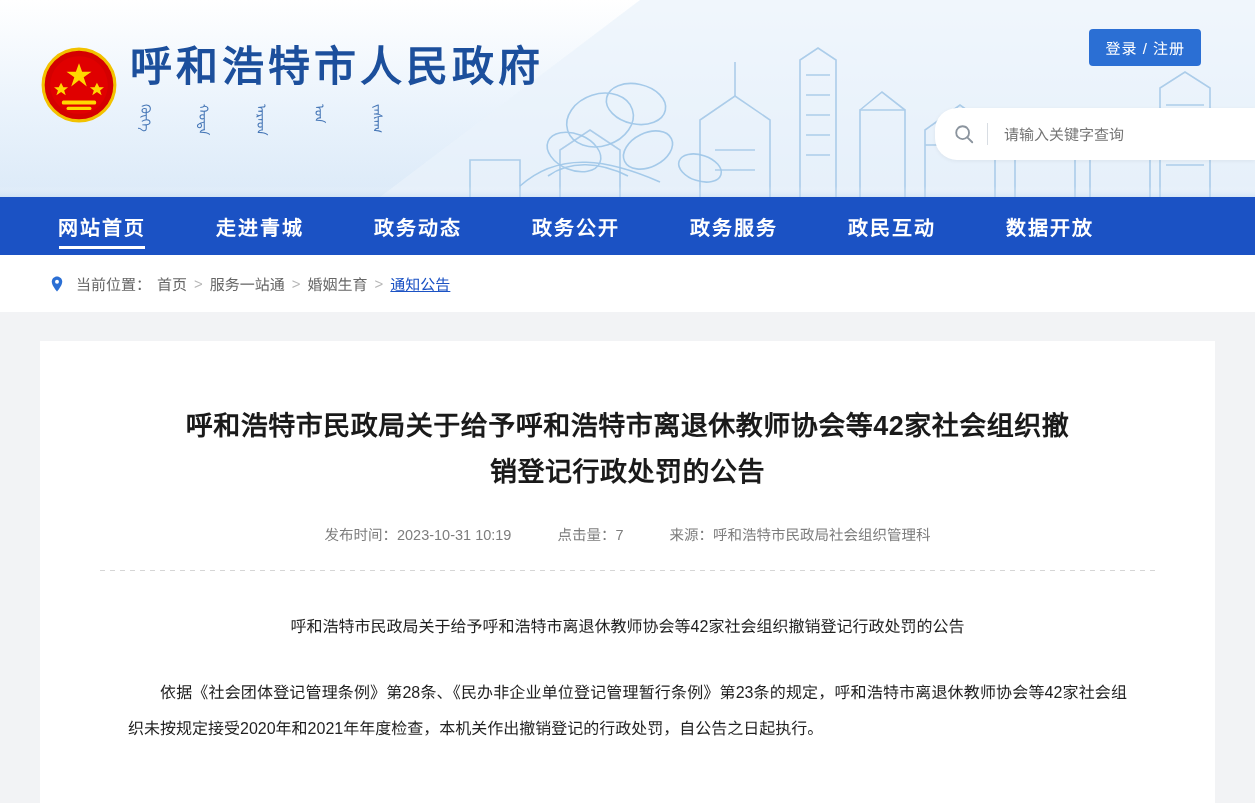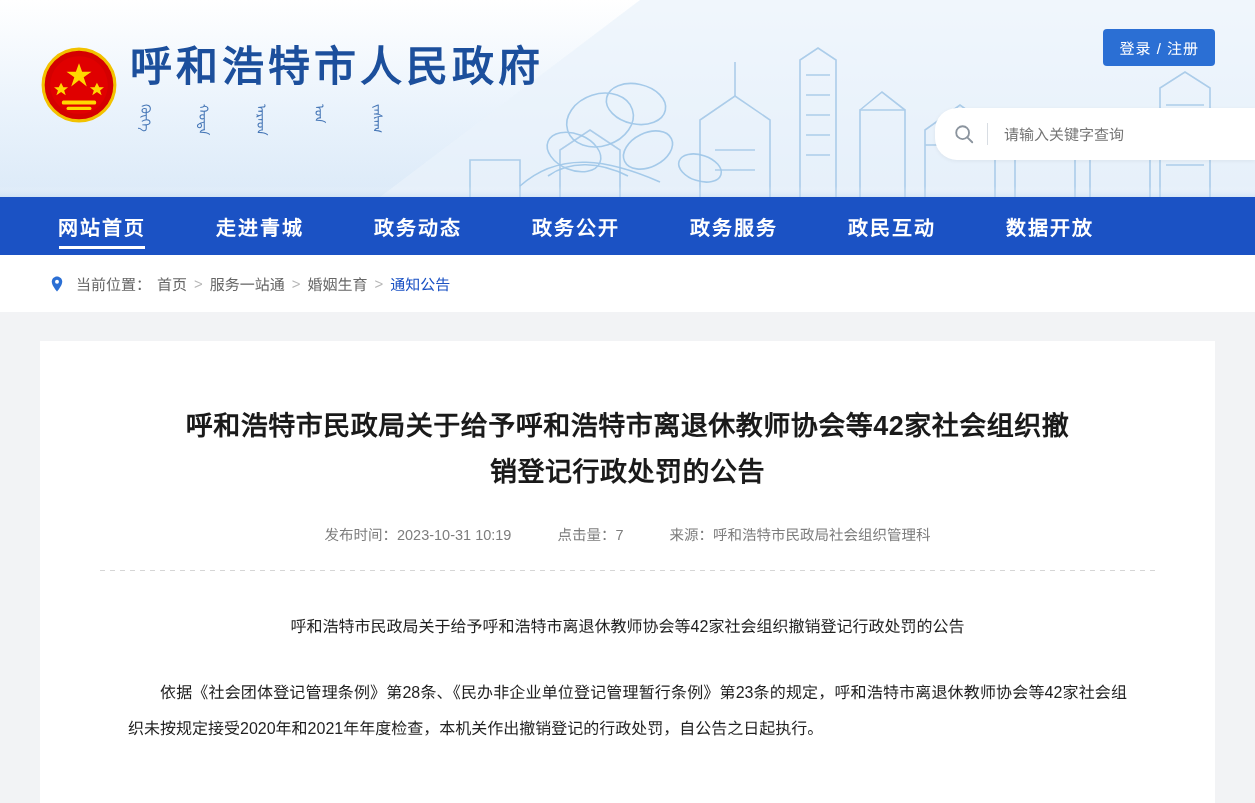--- a/index.html
+++ b/index.html
@@ -22,21 +22,21 @@
     overflow: hidden;
   }
   .header-deco {
     position: absolute;
     inset: 0;
     pointer-events: none;
   }
   .login-btn {
     position: absolute;
     top: 29px;
-    right: 40px;
+    right: 54px;
     background: #2b6fd4;
     color: #fff;
     font-size: 15px;
     padding: 8px 16px;
     border-radius: 4px;
     letter-spacing: 1px;
     cursor: pointer;
     border: none;
     z-index: 5;
   }
@@ -149,21 +149,21 @@
     color: #555;
   }
   .crumb-pin {
     width: 18px; height: 18px;
     margin-right: 10px;
     display: inline-block;
   }
   .crumb-label { color: #666; margin-right: 6px; }
   .crumb-link { color: #666; cursor: pointer; }
   .crumb-sep { color: #b6b6b6; margin: 0 7px; }
-  .crumb-current { color: #1b52c4; cursor: pointer; }
+  .crumb-current { color: #1b52c4; cursor: pointer; text-decoration: underline; }
 
   
   .page-body {
     width: 1255px;
     background: #f2f3f5;
     padding: 29px 40px 0 40px;
   }
   .card {
     background: #ffffff;
     width: 1175px;

